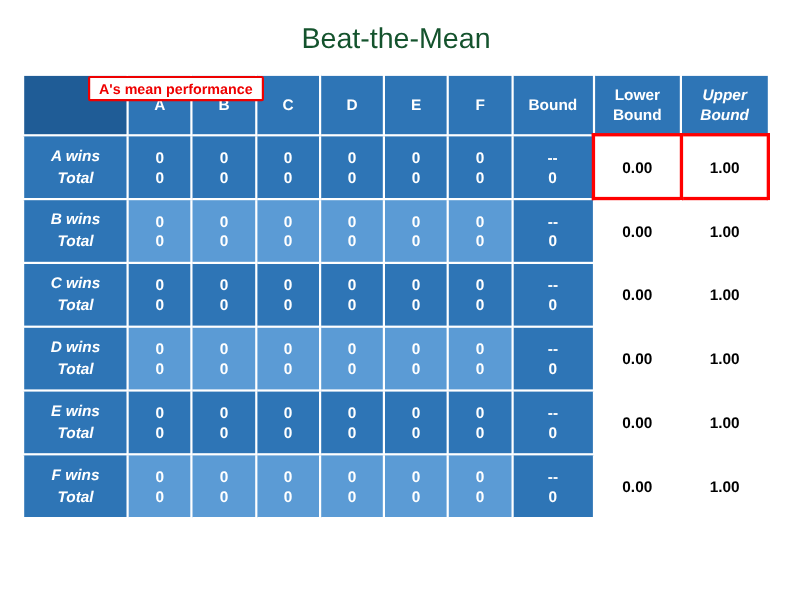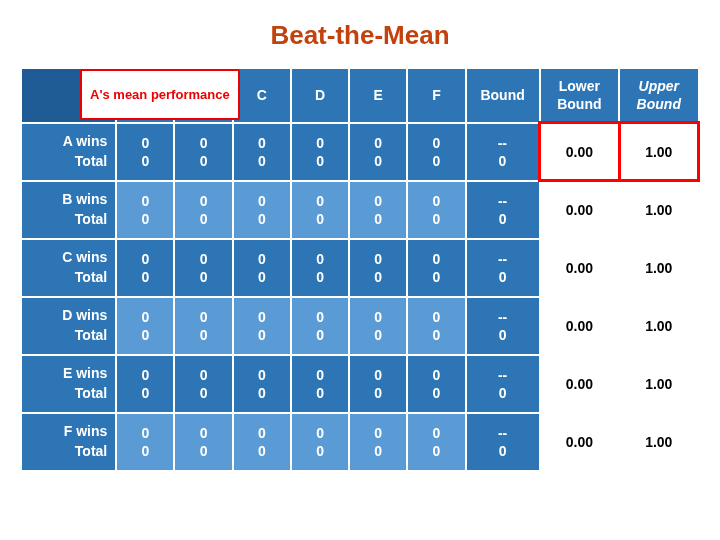--- a/index.html
+++ b/index.html
@@ -8,23 +8,23 @@
       height: 540px;
       background: #fff;
       font-family: Arial, sans-serif;
       display: flex;
       flex-direction: column;
       align-items: center;
       padding: 20px;
     }
     h1 {
       font-size: 26px;
-      font-weight: bold;
+      font-weight: normal;
       margin-bottom: 16px;
-      color: #c2410c;
+      color: #14532d;
     }
     table {
       border-collapse: collapse;
       width: 680px;
     }
     th, td {
       border: 2px solid #fff;
       padding: 0;
       text-align: center;
       vertical-align: middle;
@@ -42,24 +42,25 @@
       background: #2e75b6;
     }
     .header-row th.col-lower,
     .header-row th.col-upper {
       background: #2e75b6;
       line-height: 1.3;
     }
     
     .row-label {
       background: #2e75b6;
-      text-align: right;
+      text-align: center;
       padding: 6px 8px;
       line-height: 1.4;
       width: 90px;
+      font-style: italic;
     }
     
     .row-even td.data-cell {
       background: #2e75b6;
     }
     .row-odd td.data-cell {
       background: #5b9bd5;
     }
     
     td.mean-cell {
@@ -78,21 +79,21 @@
       color: #000;
     }
     
     .tooltip-box {
       position: absolute;
       background: #fff;
       border: 2px solid #e00;
       color: #e00;
       font-size: 13px;
       font-weight: bold;
-      padding: 16px 8px;
+      padding: 2px 8px;
       white-space: nowrap;
       z-index: 10;
       top: 2px;
       left: 60px;
       border-radius: 2px;
     }
     .table-wrapper {
       position: relative;
     }
     

